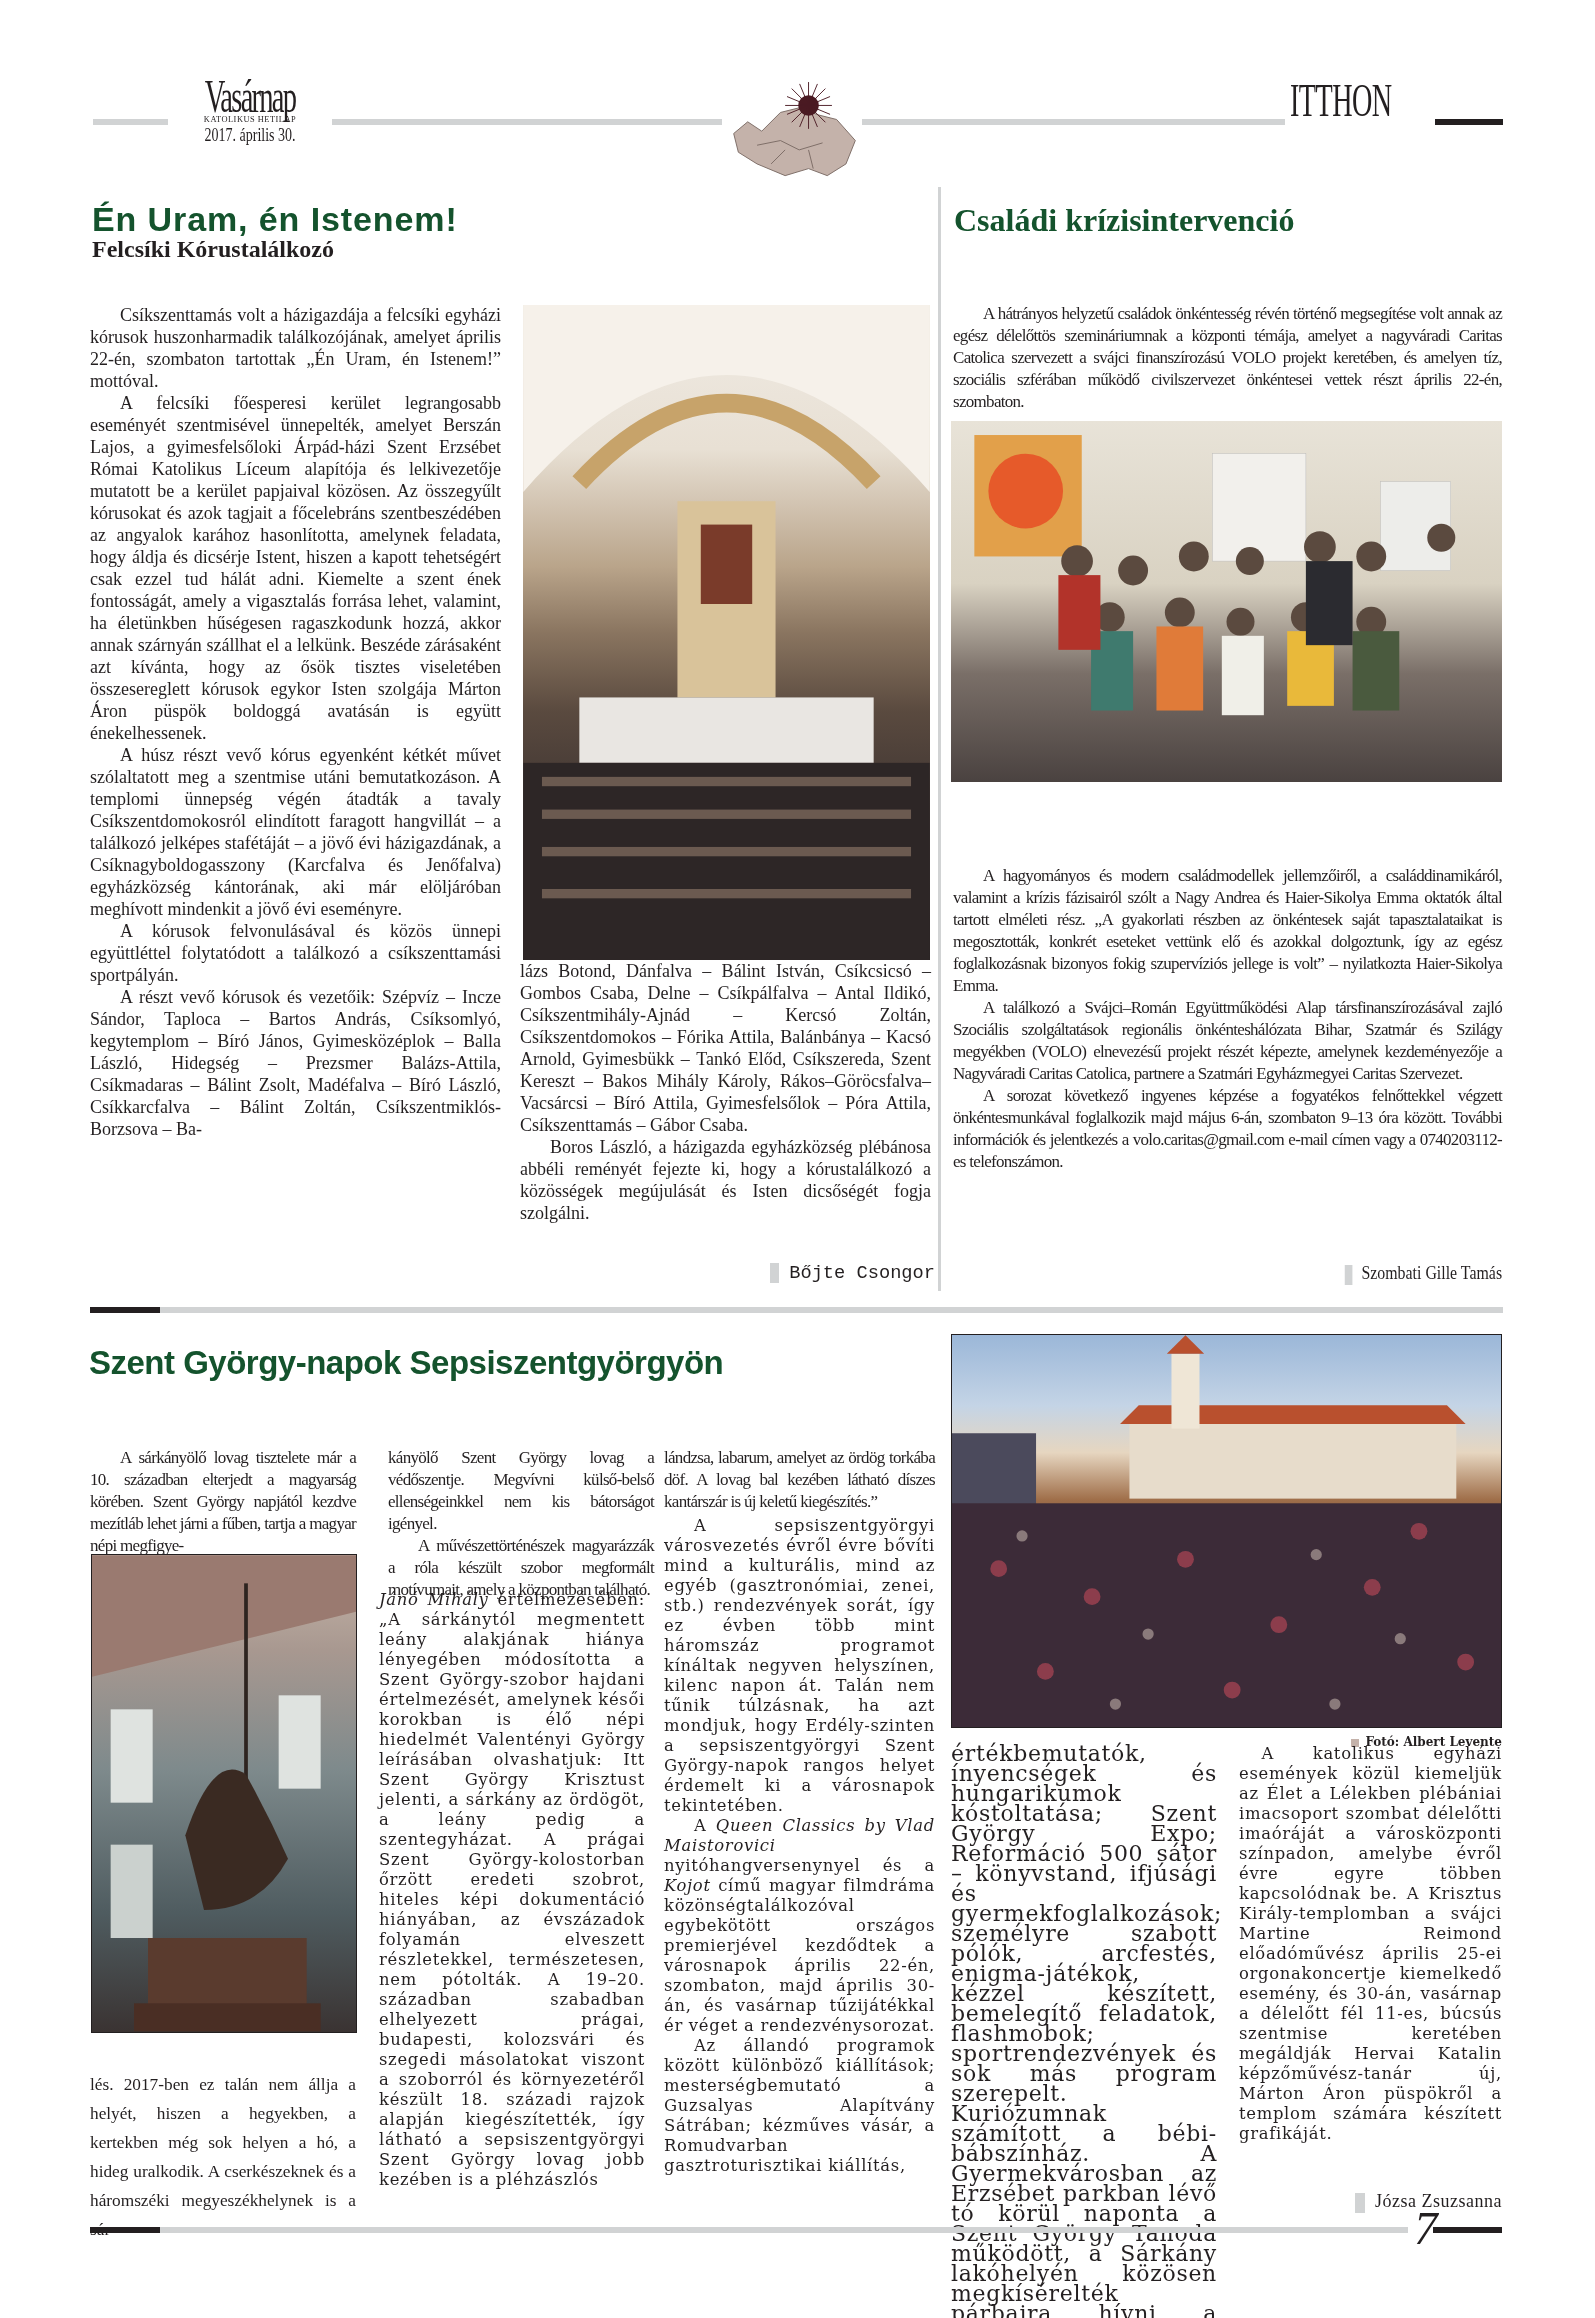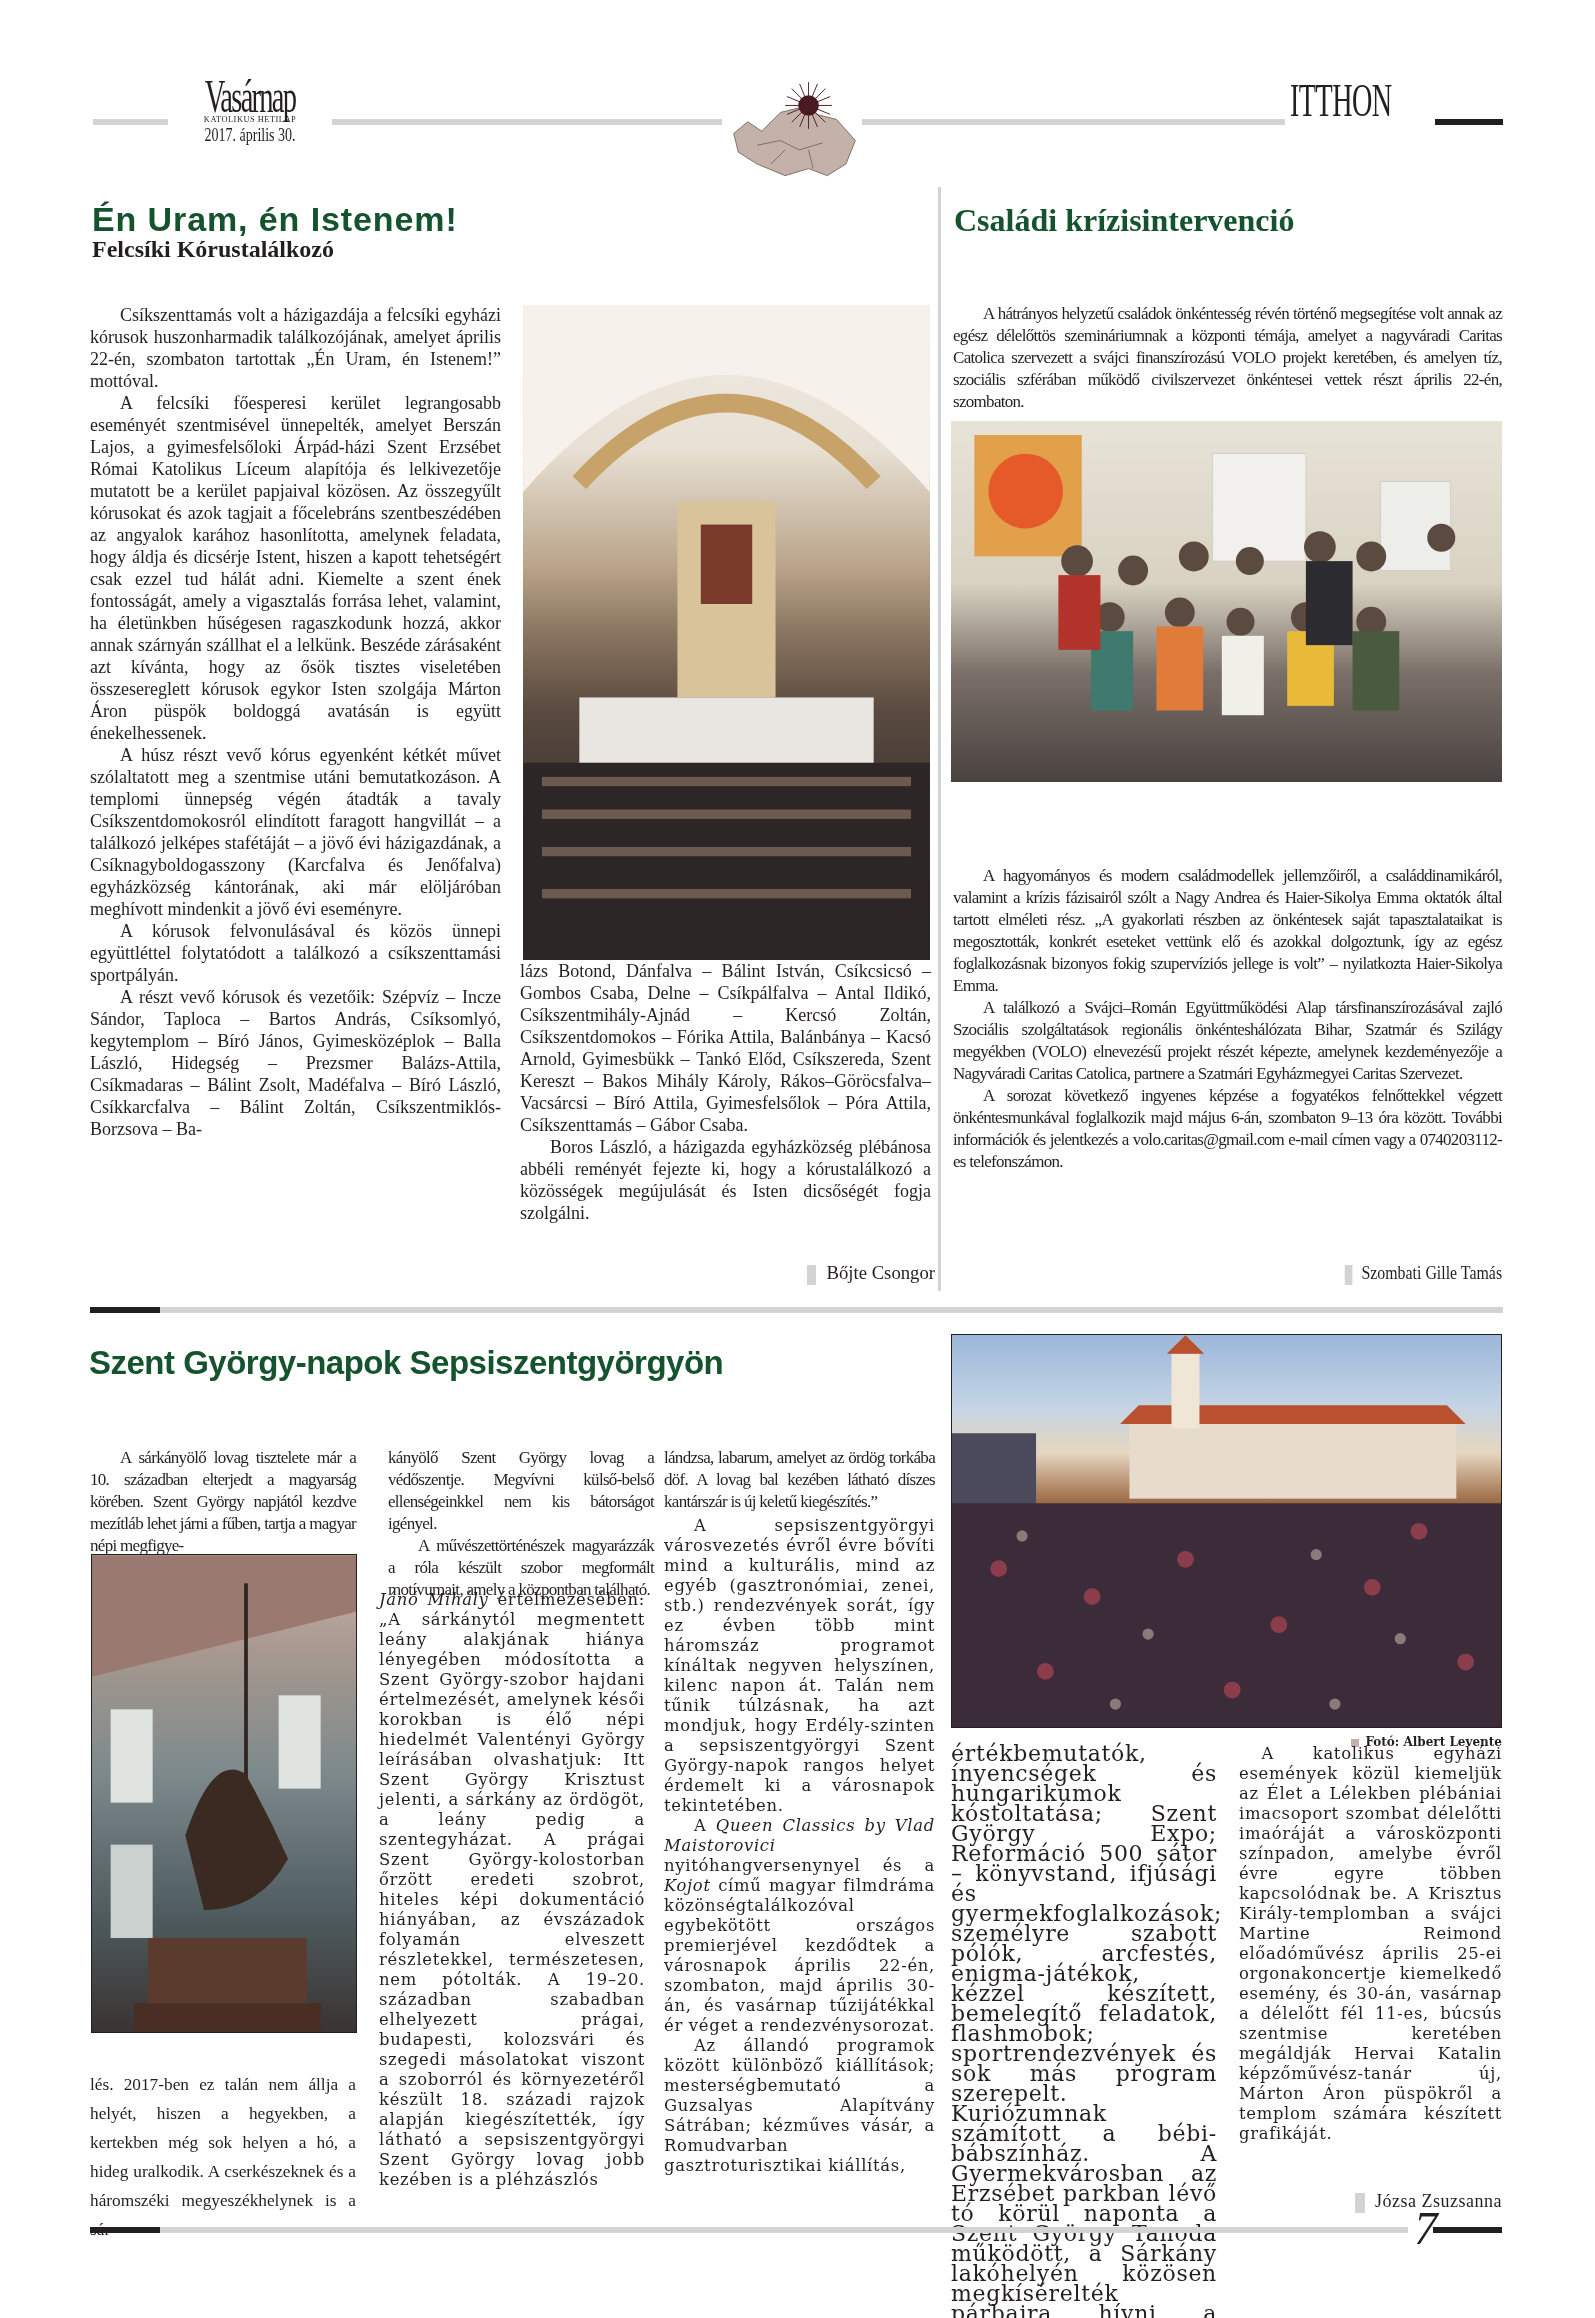--- a/index.html
+++ b/index.html
@@ -72,21 +72,21 @@
     <rect x="40" y="1080" width="790" height="20" fill="#6b5a50"></rect>
     <rect x="40" y="1160" width="790" height="20" fill="#6b5a50"></rect>
     <rect x="40" y="1250" width="790" height="20" fill="#6b5a50"></rect>
   </svg>
 </div>
 
 <div class="abs body-text" style="left:520px;top:960px;width:411px;">
   <p style="text-indent:0;">lázs Botond, Dánfalva – Bálint István, Csíkcsicsó – Gombos Csaba, Delne – Csíkpálfalva – Antal Ildikó, Csíkszentmihály-Ajnád – Kercsó Zoltán, Csíkszentdomokos – Fórika Attila, Balánbánya – Kacsó Arnold, Gyimesbükk – Tankó Előd, Csíkszereda, Szent Kereszt – Bakos Mihály Károly, Rákos–Göröcsfalva–Vacsárcsi – Bíró Attila, Gyimesfelsőlok – Póra Attila, Csíkszenttamás – Gábor Csaba.</p>
   <p>Boros László, a házigazda egyházközség plébánosa abbéli reményét fejezte ki, hogy a kórustalálkozó a közösségek megújulását és Isten dicsőségét fogja szolgálni.</p>
 </div>
-<div class="byline" style="right:660px;top:1262px;">
+<div class="byline" style="right:660px;top:1262px;font-family:Liberation Mono, monospace;">
   <span class="mark"></span><span>Bőjte Csongor</span>
 </div>
 
 <div class="gray-bar" style="left:938px;top:187px;width:3.3px;height:1104px;"></div>
 
 <div class="abs headline" style="left:954px;top:202px;font-size:32px;line-height:37px;font-family:Liberation Serif, serif;">Családi krízisintervenció</div>
 <div class="abs body-text cond" style="left:953px;top:263px;width:549px;">
   <p>A hátrányos helyzetű családok önkéntesség révén történő megsegítése volt annak az egész délelőttös szemináriumnak a központi témája, amelyet a nagyváradi Caritas Catolica szervezett a svájci finanszírozású VOLO projekt keretében, és amelyen tíz, szociális szférában működő civilszervezet önkéntesei vettek részt április 22-én, szombaton.</p>
 </div>
 

